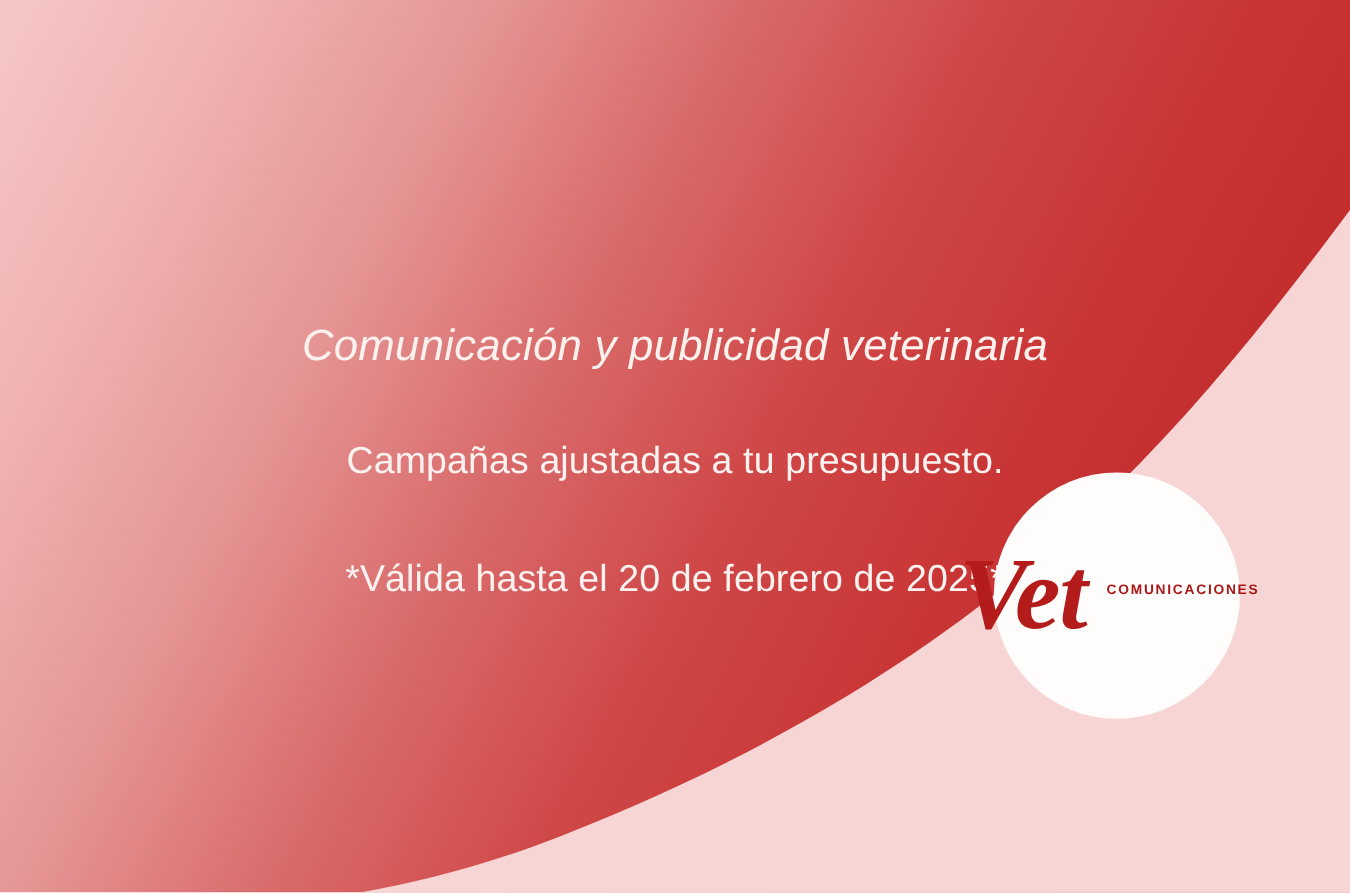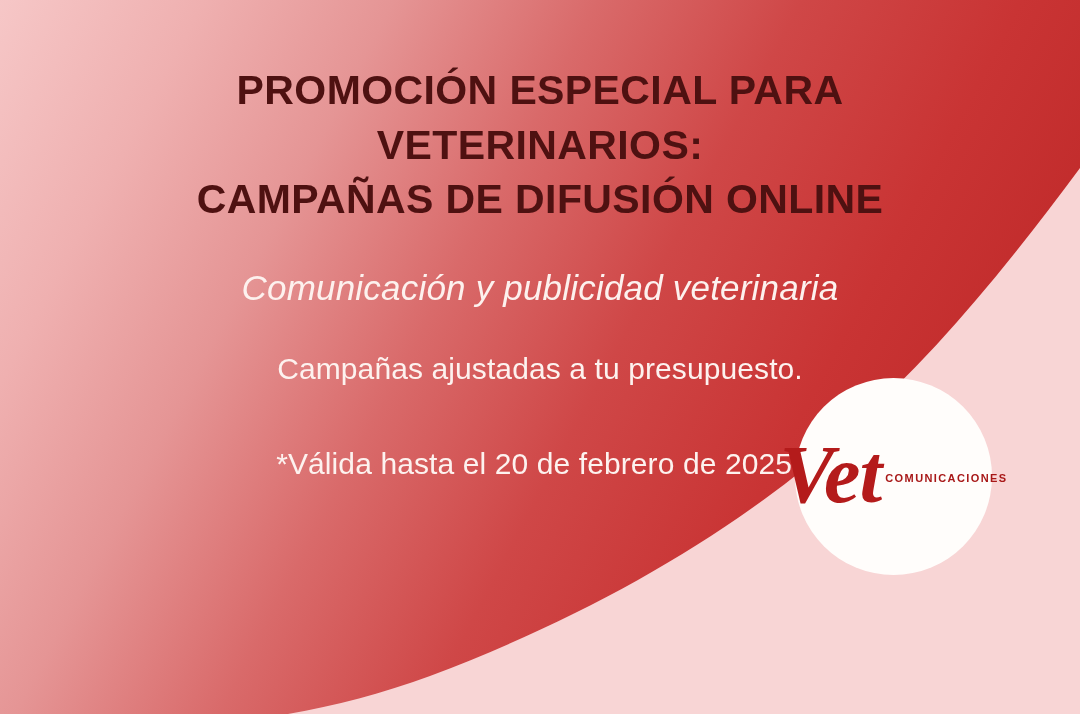--- a/index.html
+++ b/index.html
@@ -58,21 +58,21 @@
     line-height: 1.33;
     letter-spacing: 0.4px;
     margin: 0;
   }
   .headline .hl-line { display: block; white-space: nowrap; }
 
   .subtitle {
     position: absolute;
     left: 0;
     right: 0;
-    top: 267px;
+    top: 256px;
     margin: 0;
     color: #fdf1ee;
     font-style: italic;
     font-weight: normal;
     font-size: 35px;
     line-height: 1.2;
     letter-spacing: 0.2px;
   }
 
   .body-line {
@@ -112,21 +112,21 @@
     font-size: 82px;
     line-height: 0.95;
     color: #b41b1b;
     letter-spacing: -1px;
     margin: 0;
     padding-right: 4px;
     transform: translateY(-2px);
   }
 
   .logo-tagline {
-    margin: 0;
+    margin: 12px;
     margin-top: 2px;
     font-size: 11px;
     font-weight: bold;
     letter-spacing: 1.4px;
     color: #a81818;
     text-align: center;
   }
 </style>
 </head>
 <body>
@@ -136,25 +136,20 @@
   <svg class="pink-sweep" viewBox="0 0 1080 714" preserveAspectRatio="none">
     <path d="M 1080 168
              C 1010 262, 940 350, 848 432
              C 740 528, 600 612, 430 676
              C 383 693, 335 706, 288 714
              L 1080 714 Z" fill="#f8d5d5"></path>
   </svg>
 
   <div class="content">
 
-    <h1 class="headline">
-      <span class="hl-line">PROMOCIÓN ESPECIAL PARA</span>
-      <span class="hl-line">VETERINARIOS:</span>
-      <span class="hl-line">CAMPAÑAS DE DIFUSIÓN ONLINE</span>
-    </h1>
 
     <p class="subtitle">Comunicación y publicidad veterinaria</p>
 
     <p class="body-line line-1">Campañas ajustadas a tu presupuesto.</p>
 
     <p class="body-line line-2">*Válida hasta el 20 de febrero de 2025*</p>
 
   </div>
 
   <div class="logo-badge">

